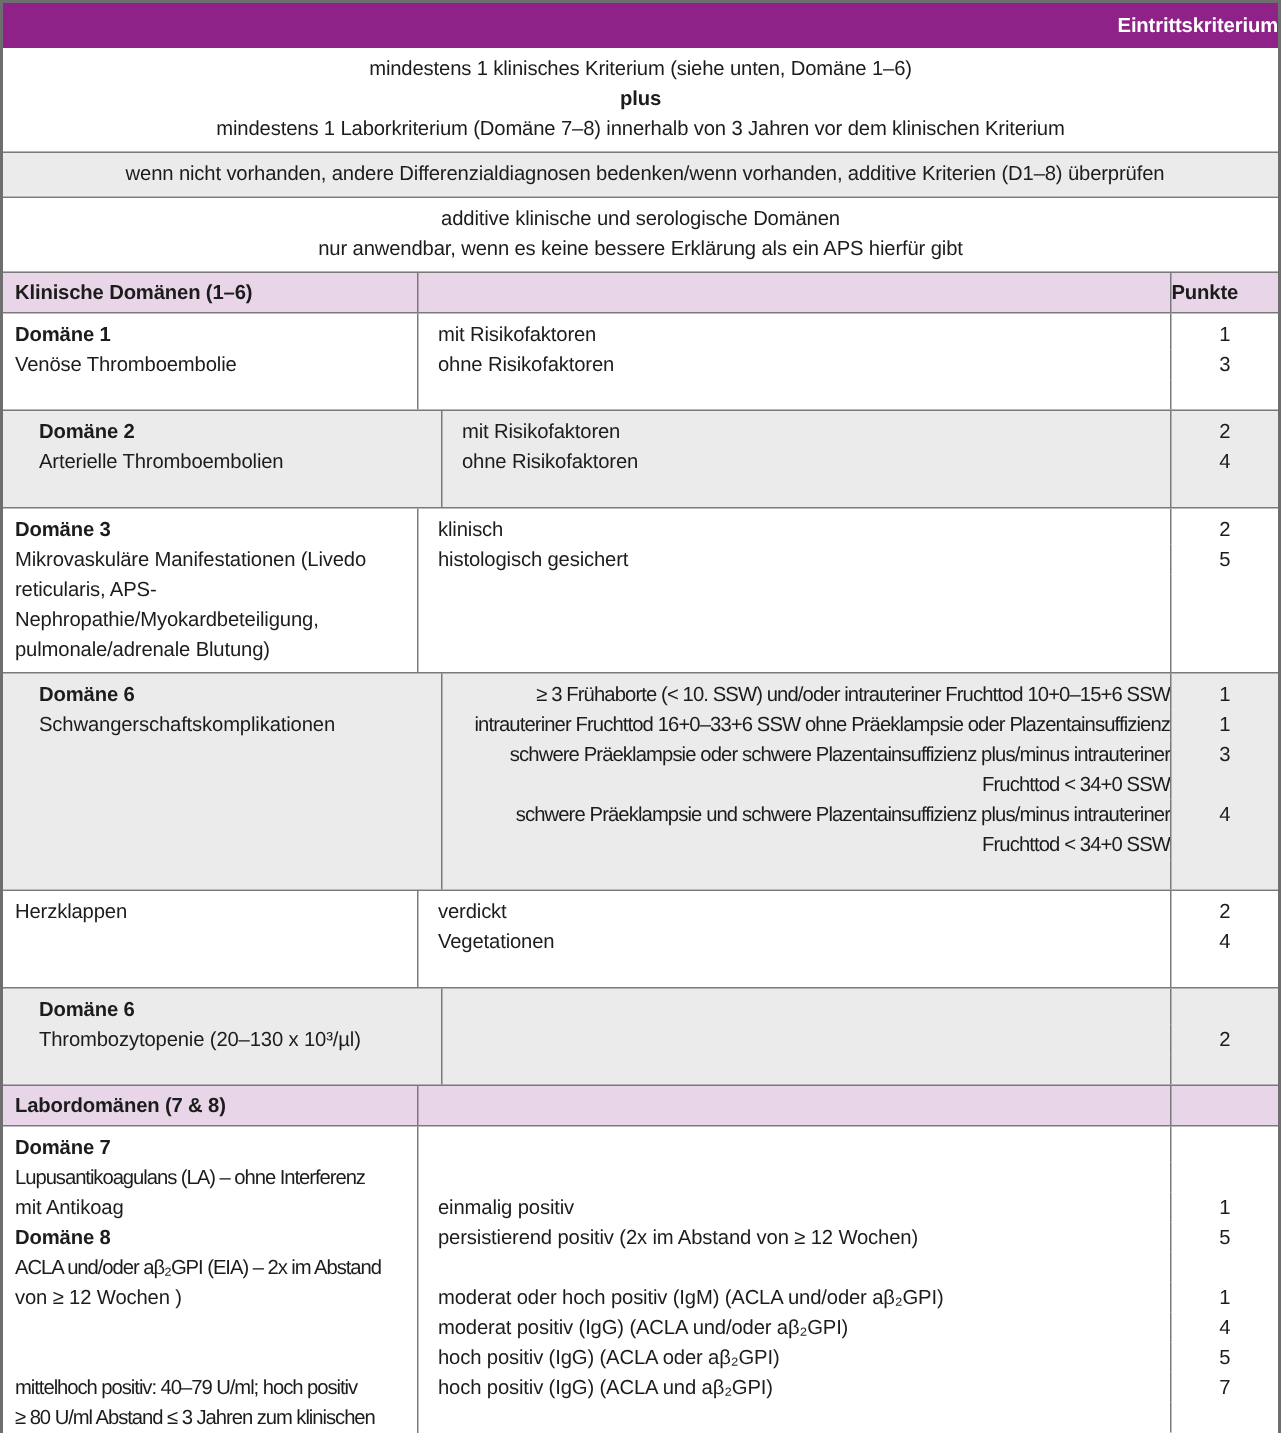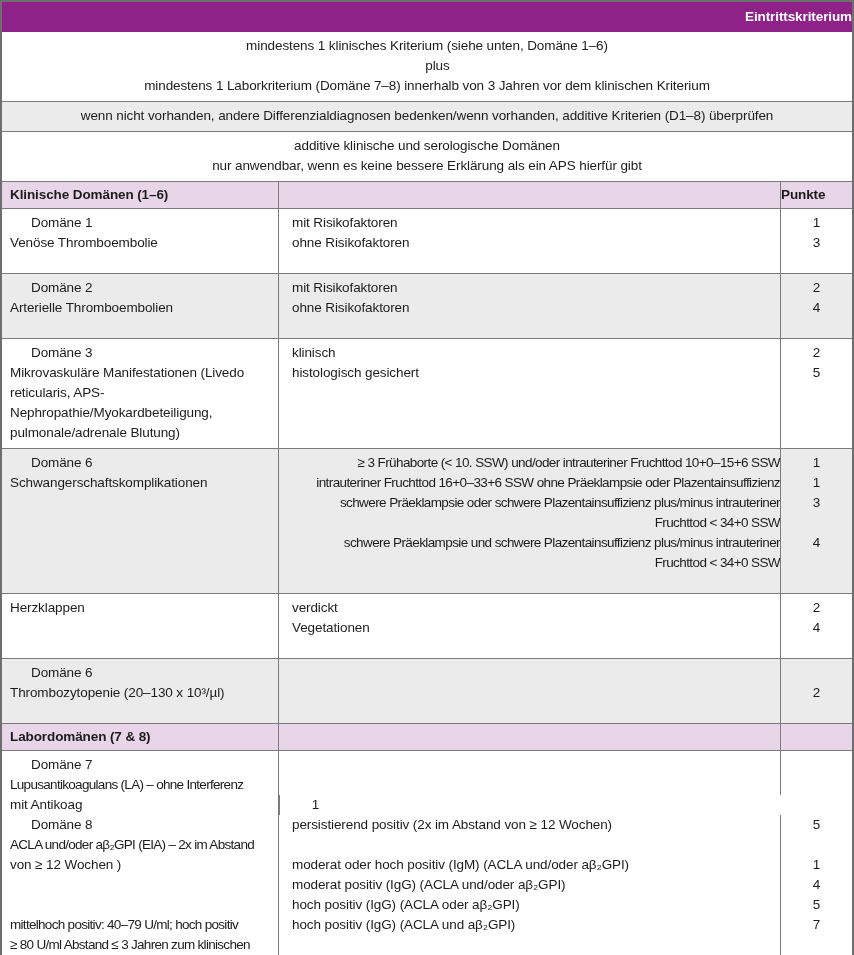--- a/index.html
+++ b/index.html
@@ -17,22 +17,22 @@
     border:2px solid var(--outer);
     font-family:"Liberation Sans","DejaVu Sans",sans-serif;
     font-size:13.5px;
     letter-spacing:-0.1px;
     line-height:20px;
     color:var(--ink);
   }
   .purplebar{background:var(--purple);color:#fff;font-weight:bold;text-align:right;padding:5px 0;}
   .sec{border-top:1px solid var(--line);background:#fff;padding:4px 10px 5px;}
   .center{text-align:center;}
-  .gray{background:var(--grayrow);}
-  .bold{font-weight:normal;margin-left:21px;}
+  .gray{background:var(--grayrow);padding-left:16px;}
+  .bold{font-weight:bold;}
   
   .hrow{display:flex;border-top:1px solid var(--line);background:var(--lavender);}
   .hleft{width:277px;box-sizing:border-box;border-right:1px solid var(--line);padding:3px 8px;font-weight:bold;}
   .hmid{flex:1;}
   .hpts{width:72px;box-sizing:border-box;border-left:1px solid var(--line);text-align:left;padding:3px 0;font-weight:bold;}
   
   .drow{display:flex;border-top:1px solid var(--line);background:#fff;align-items:stretch;}
   .drow.gray{background:var(--grayrow);}
   .dleft{width:277px;box-sizing:border-box;border-right:1px solid var(--line);padding:4px 8px 5px;}
   .dbody{flex:1;display:flex;flex-direction:column;}
@@ -229,20 +229,21 @@
     <div class="dbody">
       <div class="critline">
         <div class="ctext"></div>
         <div class="cpoint"></div>
       </div>
       <div class="critline">
         <div class="ctext"></div>
         <div class="cpoint"></div>
       </div>
       <div class="critline">
+        <div class="ctext">einmalig positiv</div>
         <div class="cpoint">1</div>
       </div>
       <div class="critline">
         <div class="ctext">persistierend positiv (2x im Abstand von ≥ 12 Wochen)</div>
         <div class="cpoint">5</div>
       </div>
       <div class="critline">
         <div class="ctext"></div>
         <div class="cpoint"></div>
       </div>

